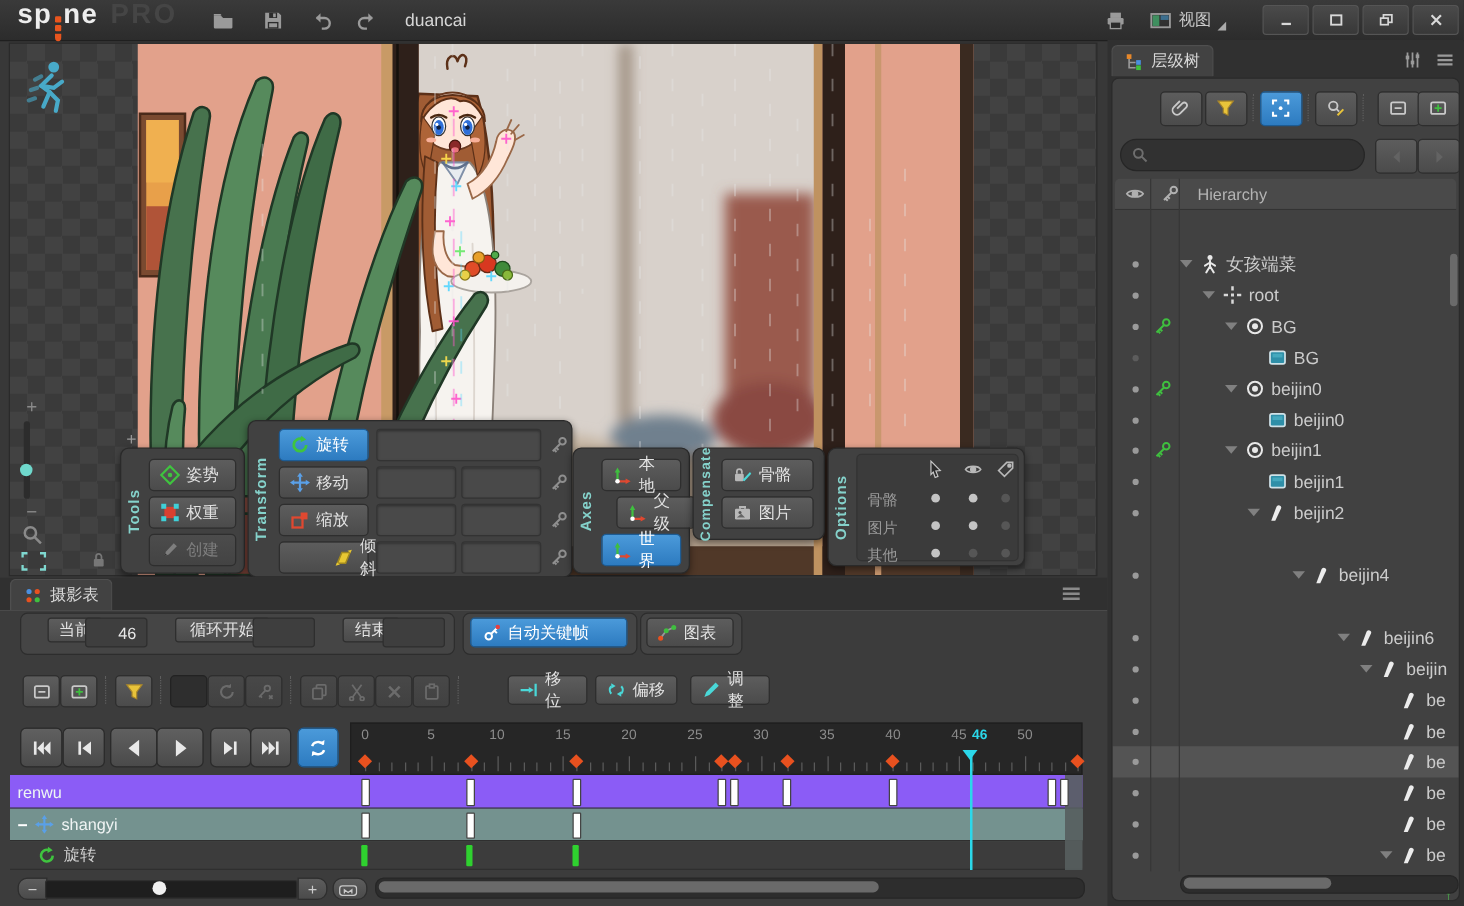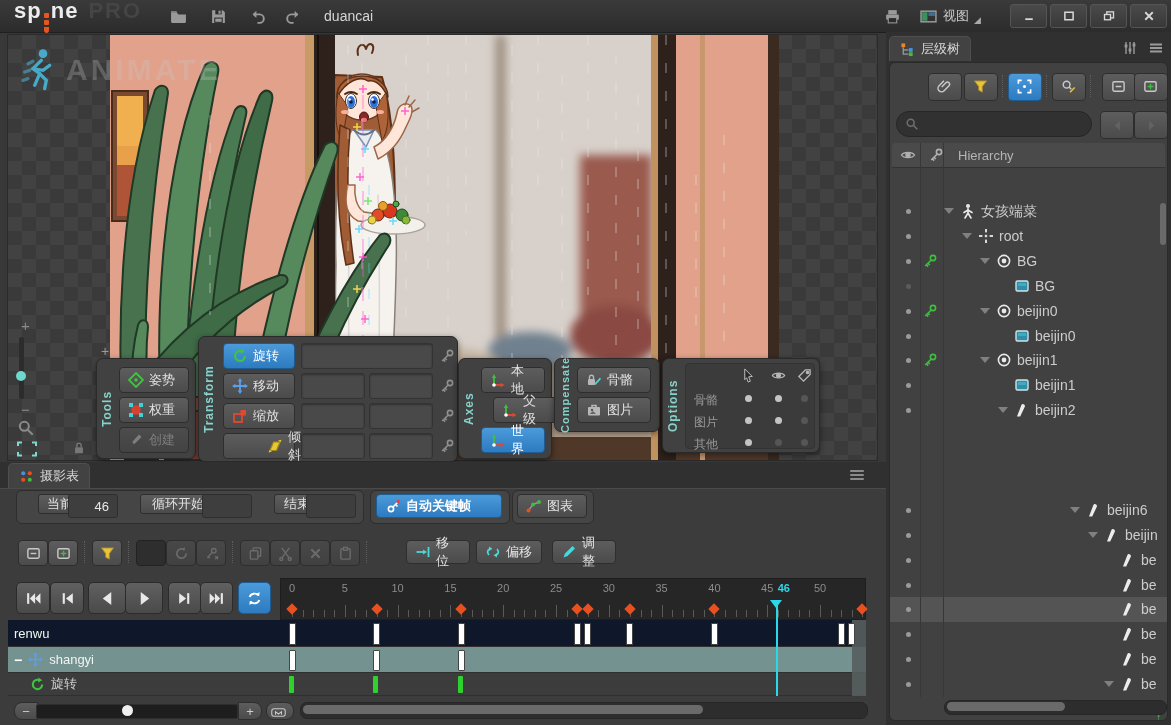--- a/index.html
+++ b/index.html
@@ -326,21 +326,20 @@
     <div id="watermark">
       <span class="runner"><svg viewBox="0 0 24 28" fill="none" stroke="currentColor" stroke-width="2" stroke-linecap="round">
             <circle cx="15" cy="4" r="2.6" fill="currentColor" stroke="none"></circle>
             <path d="M14,8 L9,13 L13,16 L10,23"></path>
             <path d="M9,13 L15,14 L19,11"></path>
             <path d="M13,16 L17,20 L16,25"></path>
             <path d="M6,10 L9,8.5" opacity=".6"></path>
             <path d="M4,15 L7,14" opacity=".6"></path>
             <path d="M3,20 L6,19" opacity=".6"></path>
           </svg></span>
-      <span class="wmtext">ANIMATE</span>
     </div>
 
     <div class="vctl" style="left:13px;top:282px;font-size:15px">+</div>
     <div class="vctl" style="left:11px;top:302px;width:5px;height:62px;background:#2c2c2c;border-radius:3px"></div>
     <div class="vctl" style="left:8px;top:336px;width:10px;height:10px;border-radius:50%;background:#6fd8cc"></div>
     <div class="vctl" style="left:13px;top:366px;font-size:15px">−</div>
     <div class="vctl" style="left:9px;top:384px;width:18px;height:18px"><svg viewBox="0 0 16 16" fill="none" stroke="currentColor" stroke-width="1.8">
           <circle cx="6.5" cy="6.5" r="4"></circle>
           <path d="M9.5,9.5 L14,14"></path>
         </svg></div>
@@ -583,21 +582,21 @@
     <div id="ds-controls">
         <div class="group" style="left: 16px; top: 28px; width: 346px; height: 32px;"></div>
         <div class="group" style="left: 370px; top: 28px; width: 138px; height: 32px;"></div>
         <div class="group" style="left: 512px; top: 28px; width: 80px; height: 32px;"></div>
         <div class="lblbtn" style="left: 22px; top: 32px; width: 44px;">当前</div>
         <div class="valfield" style="left: 68px; top: 32px; width: 50px;">46</div>
         <div class="lblbtn" style="left: 124px; top: 32px; width: 76px;">循环开始</div>
         <div class="valfield" style="left: 202px; top: 32px; width: 50px;"></div>
         <div class="lblbtn" style="left: 258px; top: 32px; width: 46px;">结束</div>
         <div class="valfield" style="left: 306px; top: 32px; width: 50px;"></div>
-        <div class="btn sel" style="position: absolute; left: 376px; top: 32px; width: 126px; height: 24px; font-weight: bold;">
+        <div class="btn sel" style="position: absolute; left: 376px; top: 32px; width: 126px; height: 24px;">
           <span class="bic">
             <svg viewBox="0 0 16 16" fill="none" stroke="#fff" stroke-width="1.6">
               <circle cx="6" cy="11" r="2.6"></circle>
               <path d="M8,9 L13,4 M10.5,6.5 L12.5,8.5"></path>
               <circle cx="13.2" cy="3.6" r="1.8" fill="#e84040" stroke="none"></circle>
             </svg>
           </span>
           <span>自动关键帧</span>
         </div>
         <div class="btn" style="position: absolute; left: 517px; top: 32px; width: 70px; height: 24px;">
@@ -853,21 +852,21 @@
         <div class="rdia" style="left: 91.5px; top: 26px;"></div>
         <div class="rdia" style="left: 176px; top: 26px;"></div>
         <div class="rdia" style="left: 292.1px; top: 26px;"></div>
         <div class="rdia" style="left: 302.7px; top: 26px;"></div>
         <div class="rdia" style="left: 344.9px; top: 26px;"></div>
         <div class="rdia" style="left: 429.4px; top: 26px;"></div>
         <div class="rdia" style="left: 577.2px; top: 26px;"></div>
         <span class="rnum" style="left: 502.8px; color: rgb(43, 216, 234); font-weight: bold;">46</span>
       </div>
     <div id="ds-tracks">
-        <div class="trackrow" style="top: 0px; height: 27px; background: #0f172a;">
+        <div class="trackrow" style="top: 0px; height: 27px; background: #8b5cf6;">
           <div class="tr-label" style="color: rgb(238, 246, 244);">
             <span>renwu</span>
           </div>
           <div class="kbar" style="left: 280.5px; top: 3px; height: 20px; background: rgb(255, 255, 255); border: 1px solid rgb(68, 68, 68);"></div>
           <div class="kbar" style="left: 365px; top: 3px; height: 20px; background: rgb(255, 255, 255); border: 1px solid rgb(68, 68, 68);"></div>
           <div class="kbar" style="left: 449.5px; top: 3px; height: 20px; background: rgb(255, 255, 255); border: 1px solid rgb(68, 68, 68);"></div>
           <div class="kbar" style="left: 565.6px; top: 3px; height: 20px; background: rgb(255, 255, 255); border: 1px solid rgb(68, 68, 68);"></div>
           <div class="kbar" style="left: 576.2px; top: 3px; height: 20px; background: rgb(255, 255, 255); border: 1px solid rgb(68, 68, 68);"></div>
           <div class="kbar" style="left: 618.4px; top: 3px; height: 20px; background: rgb(255, 255, 255); border: 1px solid rgb(68, 68, 68);"></div>
           <div class="kbar" style="left: 702.9px; top: 3px; height: 20px; background: rgb(255, 255, 255); border: 1px solid rgb(68, 68, 68);"></div>
@@ -1122,20 +1121,28 @@
             <span class="tr-lab" style="left: 145px;">beijin1</span>
           </div>
           <div class="treerow" style="top: 199.2px;">
             <span class="tr-dot"></span>
             <span class="tr-exp" style="left: 108px;"></span>
             <span class="tr-ico" style="left: 124px;"><svg viewBox="0 0 16 16">
                 <path d="M3,14.5 L7.2,3.4 A1.9,1.9 0 0 1 10.8,4.8 L6.2,14.5 Z" fill="#ececec"></path>
               </svg></span>
             <span class="tr-lab" style="left: 145px;">beijin2</span>
           </div>
+          <div class="treerow" style="top: 249px;">
+            <span class="tr-dot"></span>
+            <span class="tr-exp" style="left: 144px;"></span>
+            <span class="tr-ico" style="left: 160px;"><svg viewBox="0 0 16 16">
+                <path d="M3,14.5 L7.2,3.4 A1.9,1.9 0 0 1 10.8,4.8 L6.2,14.5 Z" fill="#ececec"></path>
+              </svg></span>
+            <span class="tr-lab" style="left: 181px;">beijin4</span>
+          </div>
           <div class="treerow" style="top: 298.8px;">
             <span class="tr-dot"></span>
             <span class="tr-exp" style="left: 180px;"></span>
             <span class="tr-ico" style="left: 196px;"><svg viewBox="0 0 16 16">
                 <path d="M3,14.5 L7.2,3.4 A1.9,1.9 0 0 1 10.8,4.8 L6.2,14.5 Z" fill="#ececec"></path>
               </svg></span>
             <span class="tr-lab" style="left: 217px;">beijin6</span>
           </div>
           <div class="treerow" style="top: 323.7px;">
             <span class="tr-dot"></span>

